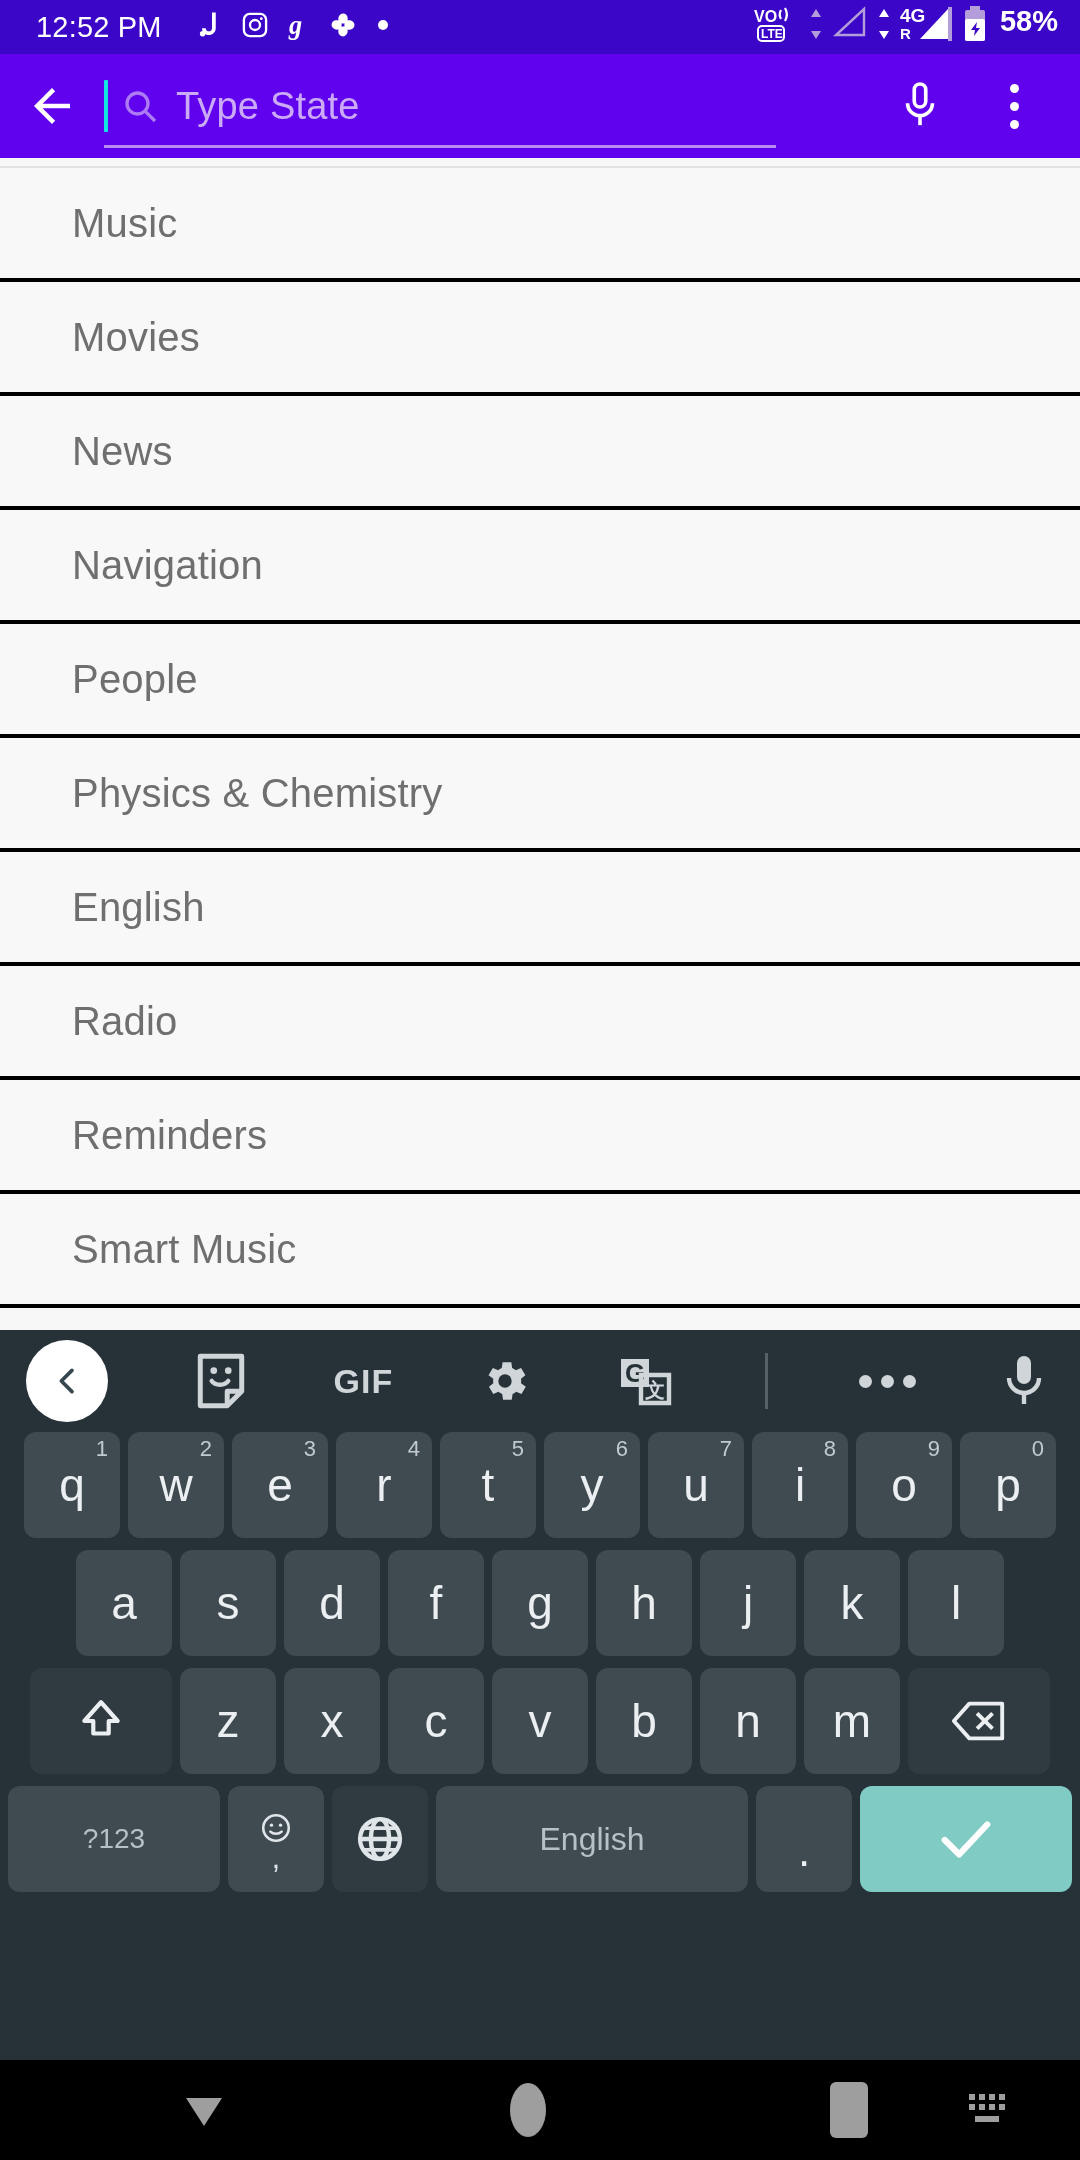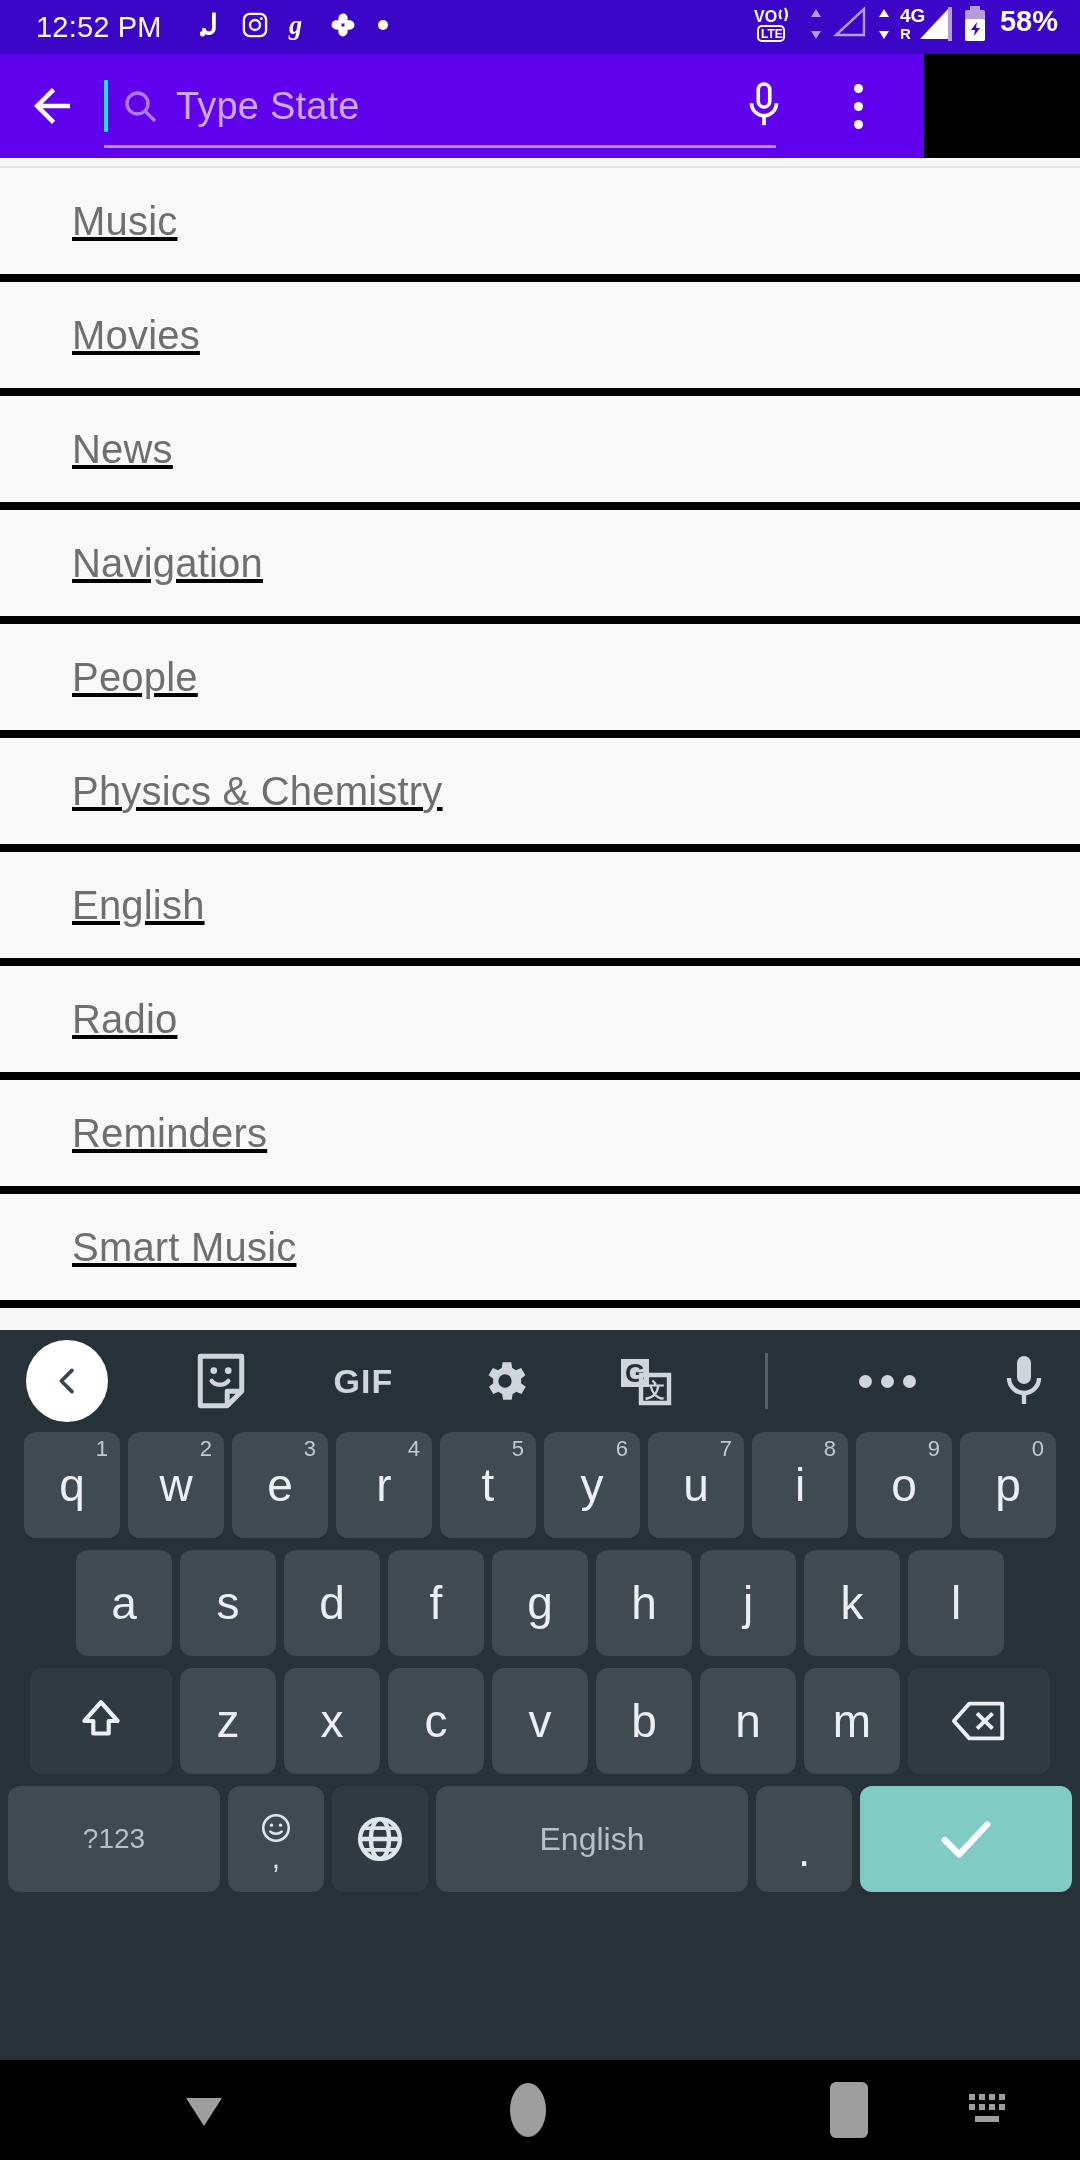--- a/index.html
+++ b/index.html
@@ -21,21 +21,21 @@
   }
   .clock { font-size:29px; letter-spacing:0.2px; font-weight:400; }
   .sb-left { display:flex; align-items:center; gap:20px; flex:1; }
   .sb-icons { display:flex; align-items:center; gap:19px; margin-left:10px; }
   .sb-right { display:flex; gap:8px; }
   .ic { display:inline-block; }
   .batt-pct { font-size:29px; font-weight:700; margin-left:4px; }
 
   
   .appbar {
-    position:absolute; left:0; top:54px; width:924px; height:104px;
+    position:absolute; left:0; top:54px; width:1080px; height:104px;
     background:#6002EE;
     display:flex; align-items:center;
   }
   .back-btn { width:104px; display:flex; align-items:center; justify-content:center; }
   .searchwrap { position:relative; flex:1; display:flex; align-items:center; height:104px; }
   .caret {
     width:4px; height:52px; background:#12E6E0; border-radius:1px;
     margin-right:12px;
   }
   .search-icon { margin-right:16px; opacity:.72; display:flex; }
@@ -53,23 +53,22 @@
 
   
   .listpane {
     position:absolute; left:0; top:158px; width:1080px; height:1172px;
     background:#f7f7f7; overflow:hidden;
   }
   .list-toppad { height:10px; background:#f7f7f7; border-bottom:2px solid #e2e2e2; }
   .row {
     height:114px; display:flex; align-items:center;
     padding-left:72px;
-    border-bottom:8px solid #000000;
+    border-bottom:4px solid #000000;
     background:#f8f8f8;
-    text-decoration:underline;
   }
   .row-label { font-size:40px; color:#6f6f6f; letter-spacing:.2px; }
 
   
   .keyboard {
     position:absolute; left:0; top:1330px; width:1080px; height:730px;
     background:#263238;
   }
   .kb-toolbar {
     height:102px; display:flex; align-items:center;

